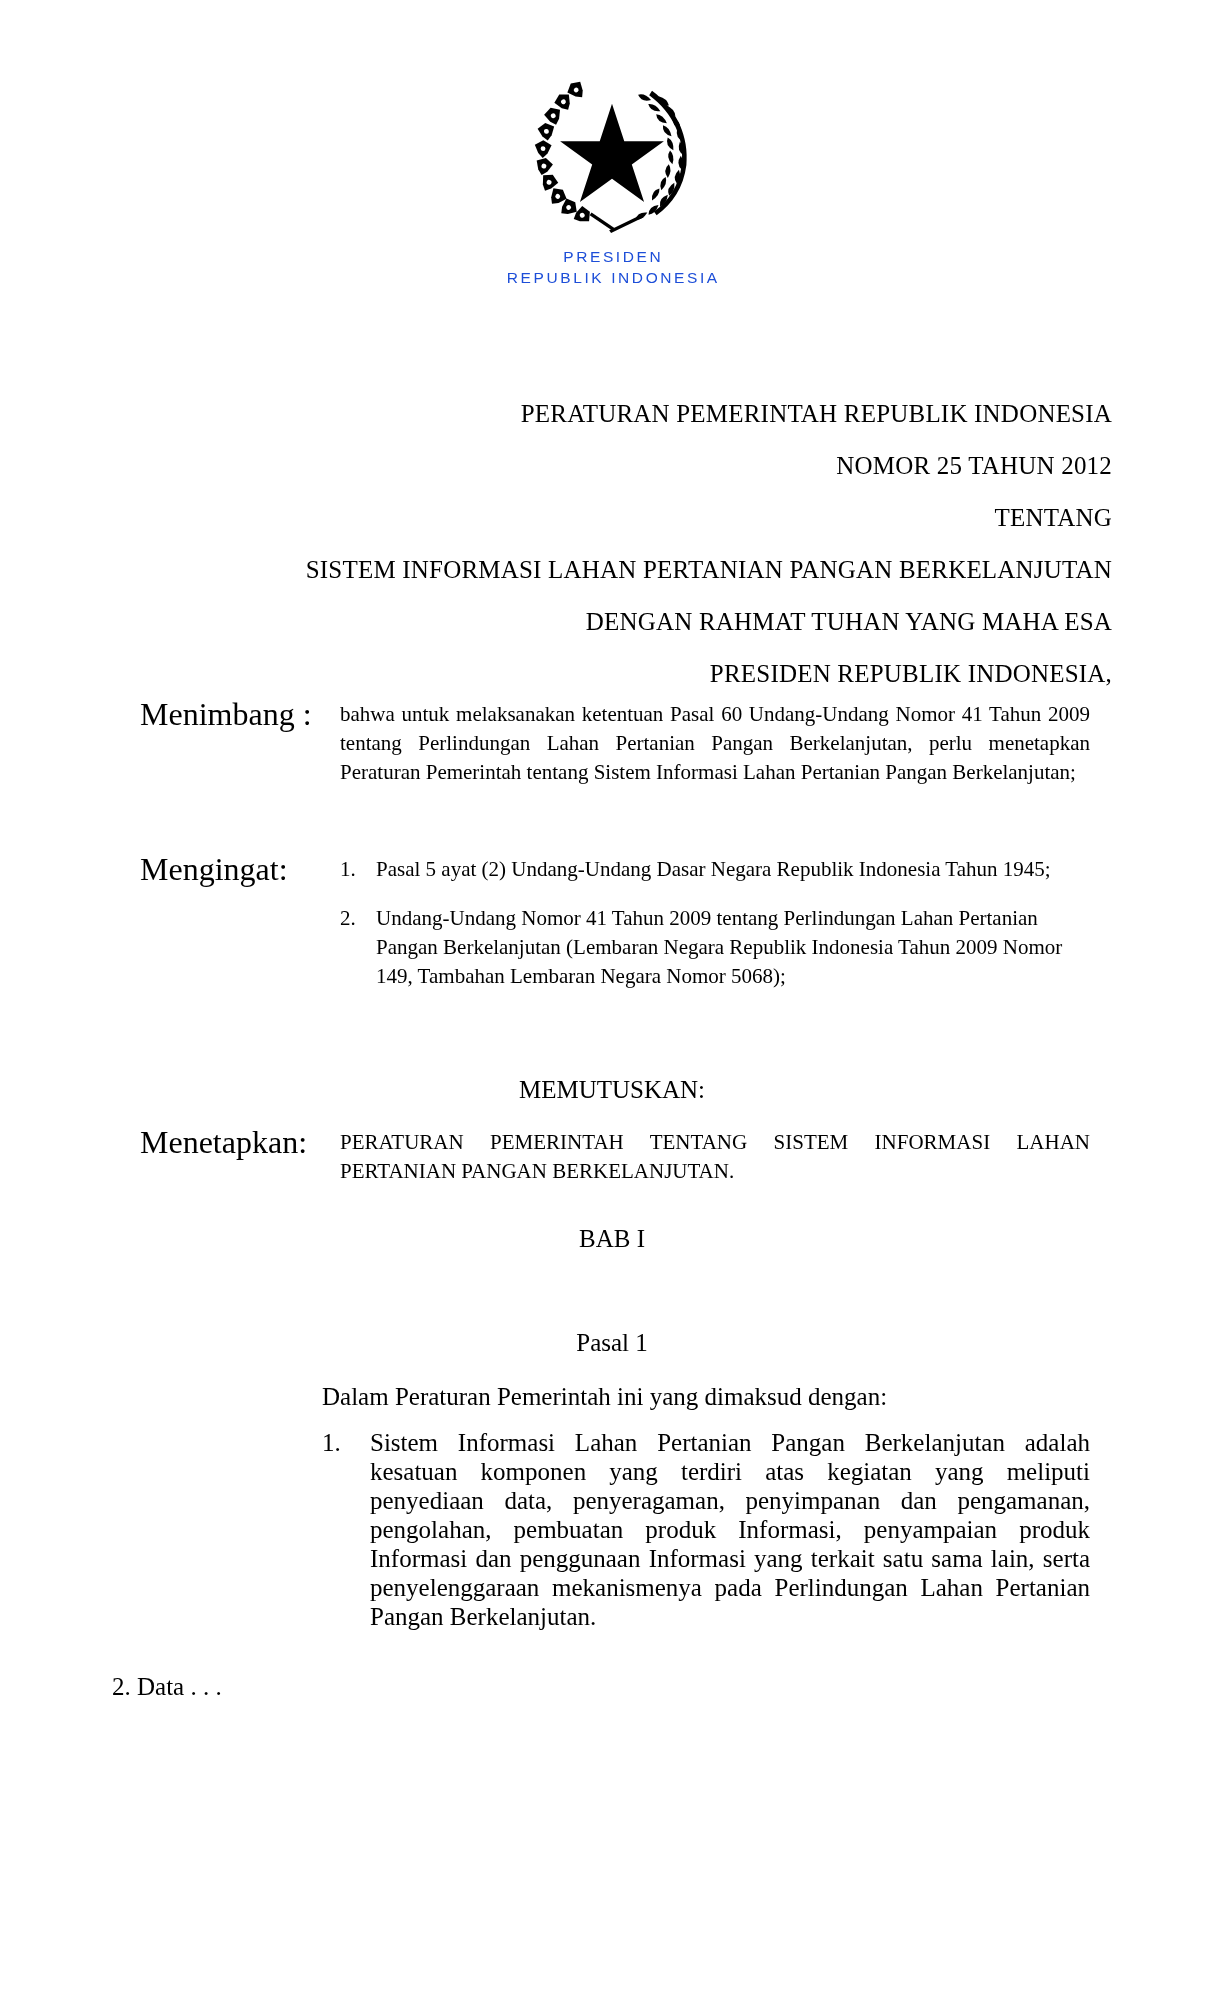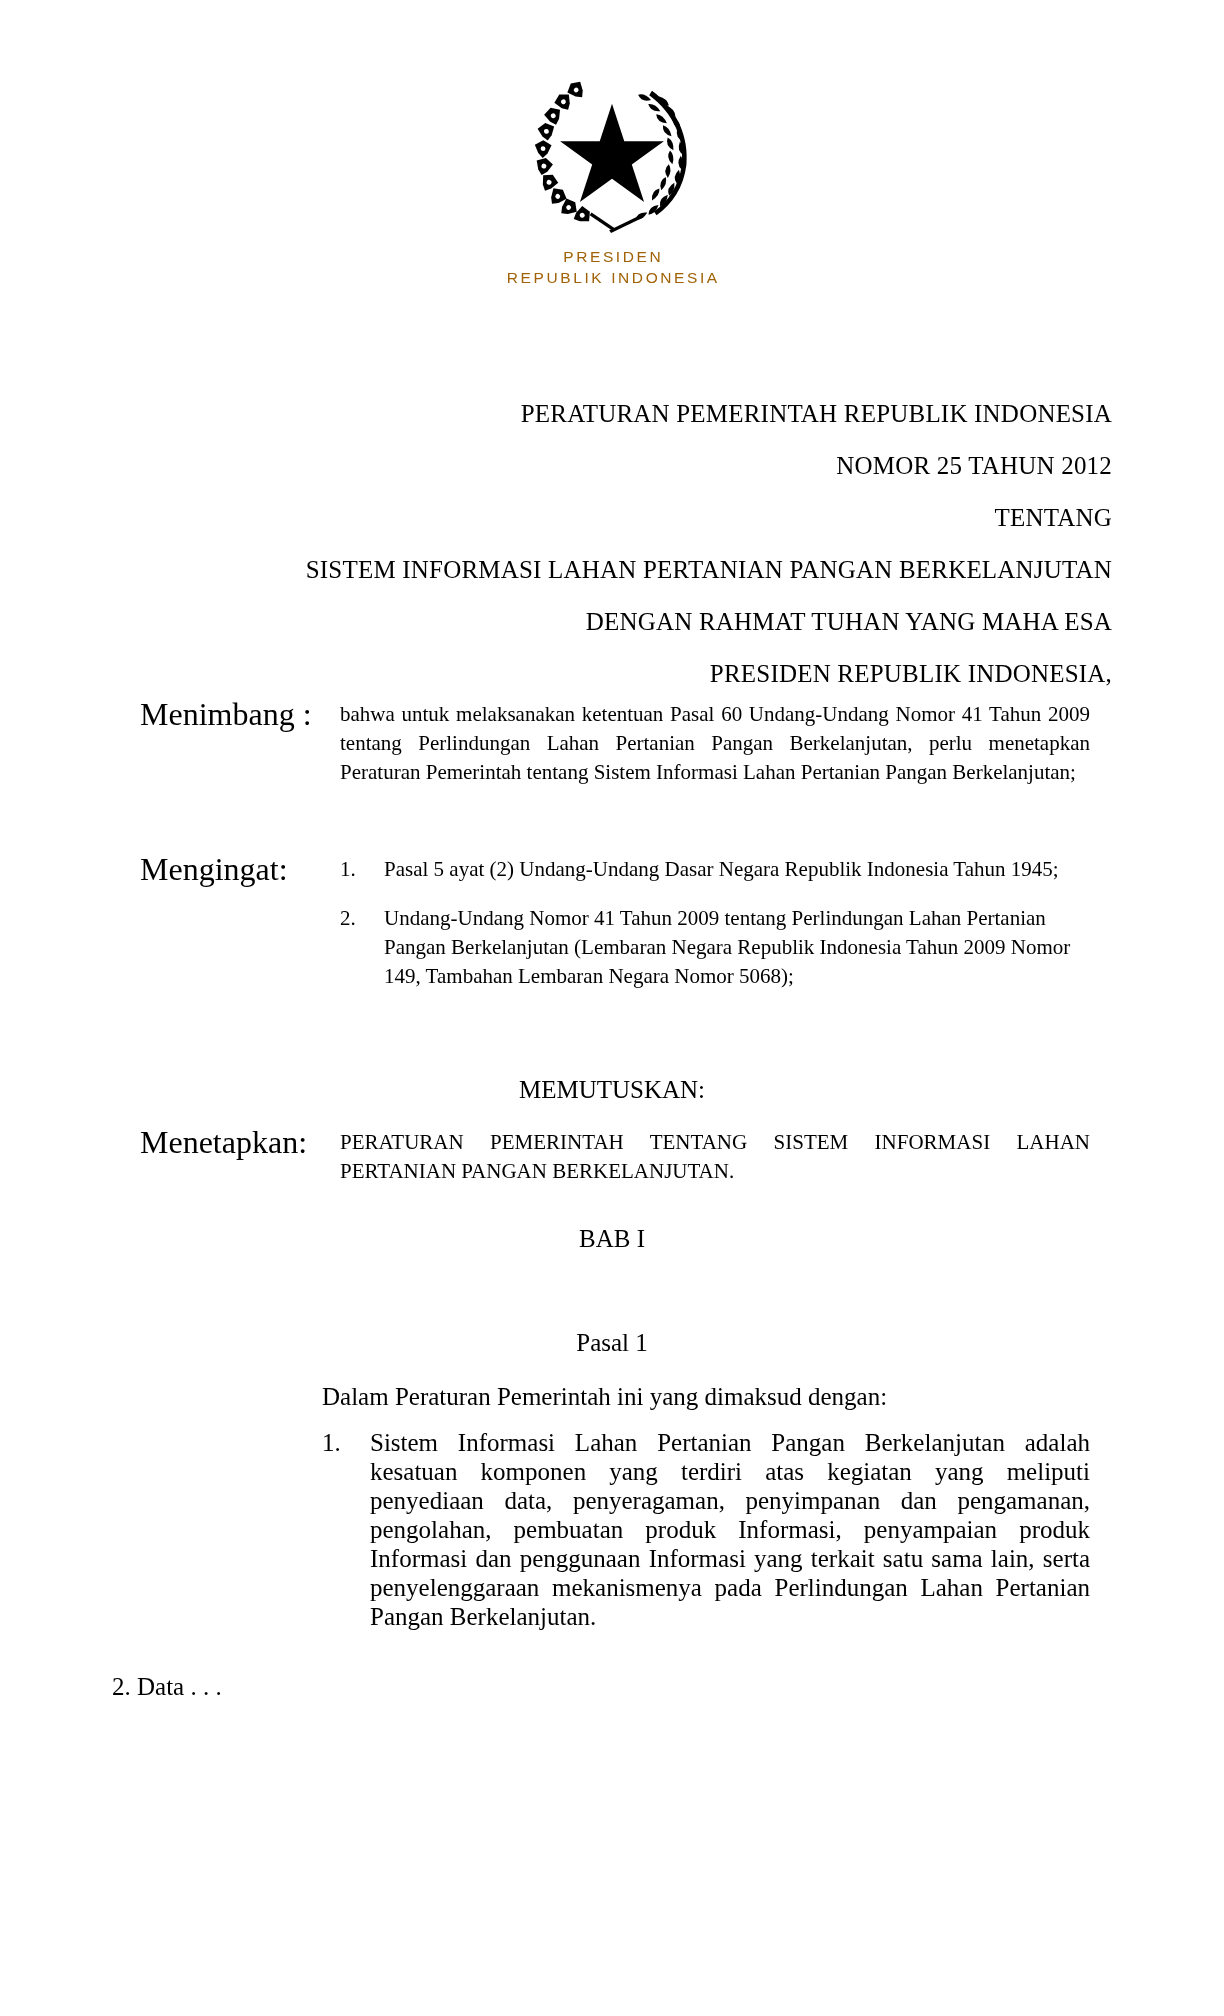--- a/index.html
+++ b/index.html
@@ -31,21 +31,21 @@
     margin: 0 auto;
     width: 186px;
     height: 170px;
   }
   .emblem-caption {
     margin-top: 8px;
     font-family: "Liberation Sans", "DejaVu Sans", sans-serif;
     font-size: 15.5px;
     line-height: 21px;
     letter-spacing: 2.6px;
-    color: #a16207;
+    color: #1d4ed8;
     text-indent: 2.6px;
   }
 
   
   .title-block {
     position: absolute;
     top: 388px;
     left: 112px;
     width: 1000px;
     text-align: right;
@@ -110,21 +110,20 @@
   .num-list > li .marker {
     position: absolute;
     left: 0;
     top: 0;
   }
   .num-list > li .li-text {
     display: block;
   }
   .num-list > li .li-text.tail-left {
     text-align: left;
-    margin-left: 8px;
   }
 
   
   .center-line {
     position: absolute;
     left: 112px;
     width: 1000px;
     text-align: center;
     font-size: 25px;
     line-height: 29px;

